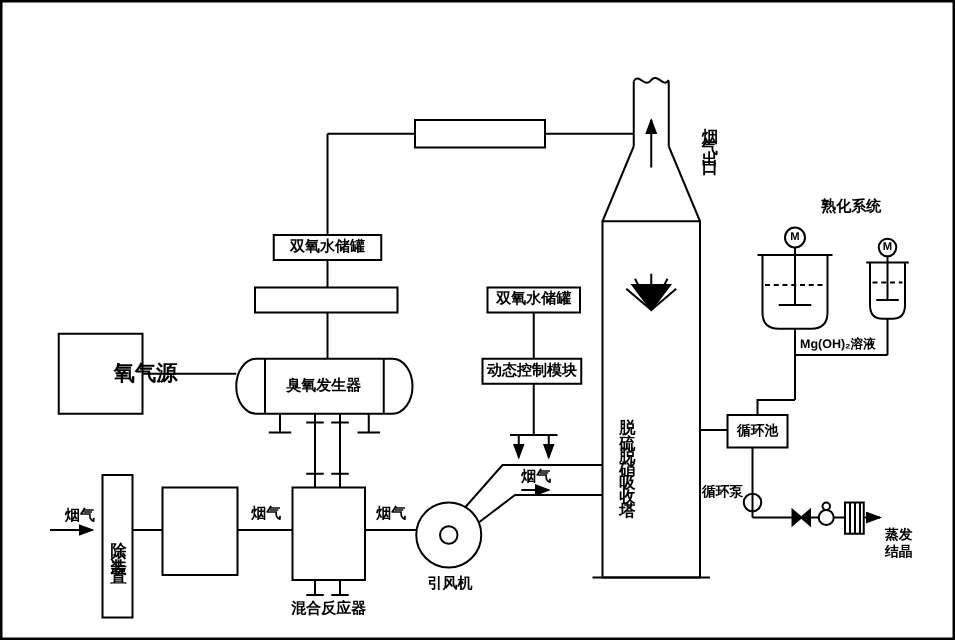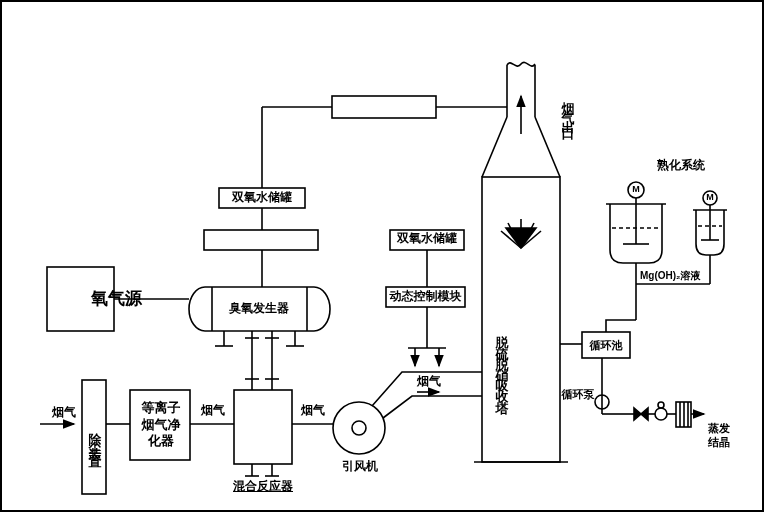--- a/index.html
+++ b/index.html
@@ -163,25 +163,24 @@
         <line x1="689" y1="412" x2="702" y2="412" marker-end="url(#arr)"></line>
       </g>
 
     </g>
   </svg>
 
   <div class="lbl nw" style="left:46px;top:404px;width:32px;height:14px;">烟气</div>
 
   <div class="lbl v" style="left:80px;top:382px;width:24px;height:106px;font-size:13px;letter-spacing:7px;">除尘装置</div>
 
-  <div class="lbl" style="left:137px;top:392px;width:44px;height:62px;font-size:13px;">等离子烟气净化器</div>
 
   <div class="lbl nw" style="left:196px;top:402px;width:30px;height:14px;">烟气</div>
 
-  <div class="lbl nw" style="left:226px;top:478px;width:70px;height:14px;text-decoration:underline;">混合反应器</div>
+  <div class="lbl nw" style="left:226px;top:478px;width:70px;height:14px;">混合反应器</div>
 
   <div class="lbl nw" style="left:296px;top:402px;width:30px;height:14px;">烟气</div>
 
   <div class="lbl nw" style="left:336px;top:458px;width:44px;height:14px;">引风机</div>
 
   <div class="lbl nw" style="left:411px;top:372px;width:32px;height:15px;">烟气</div>
 
   <div class="lbl nw" style="left:45px;top:289px;width:67px;height:16px;font-size:17px;margin-left:36px;">氧气源</div>
 
   <div class="lbl nw" style="left:217px;top:299px;width:80px;height:16px;">臭氧发生器</div>

